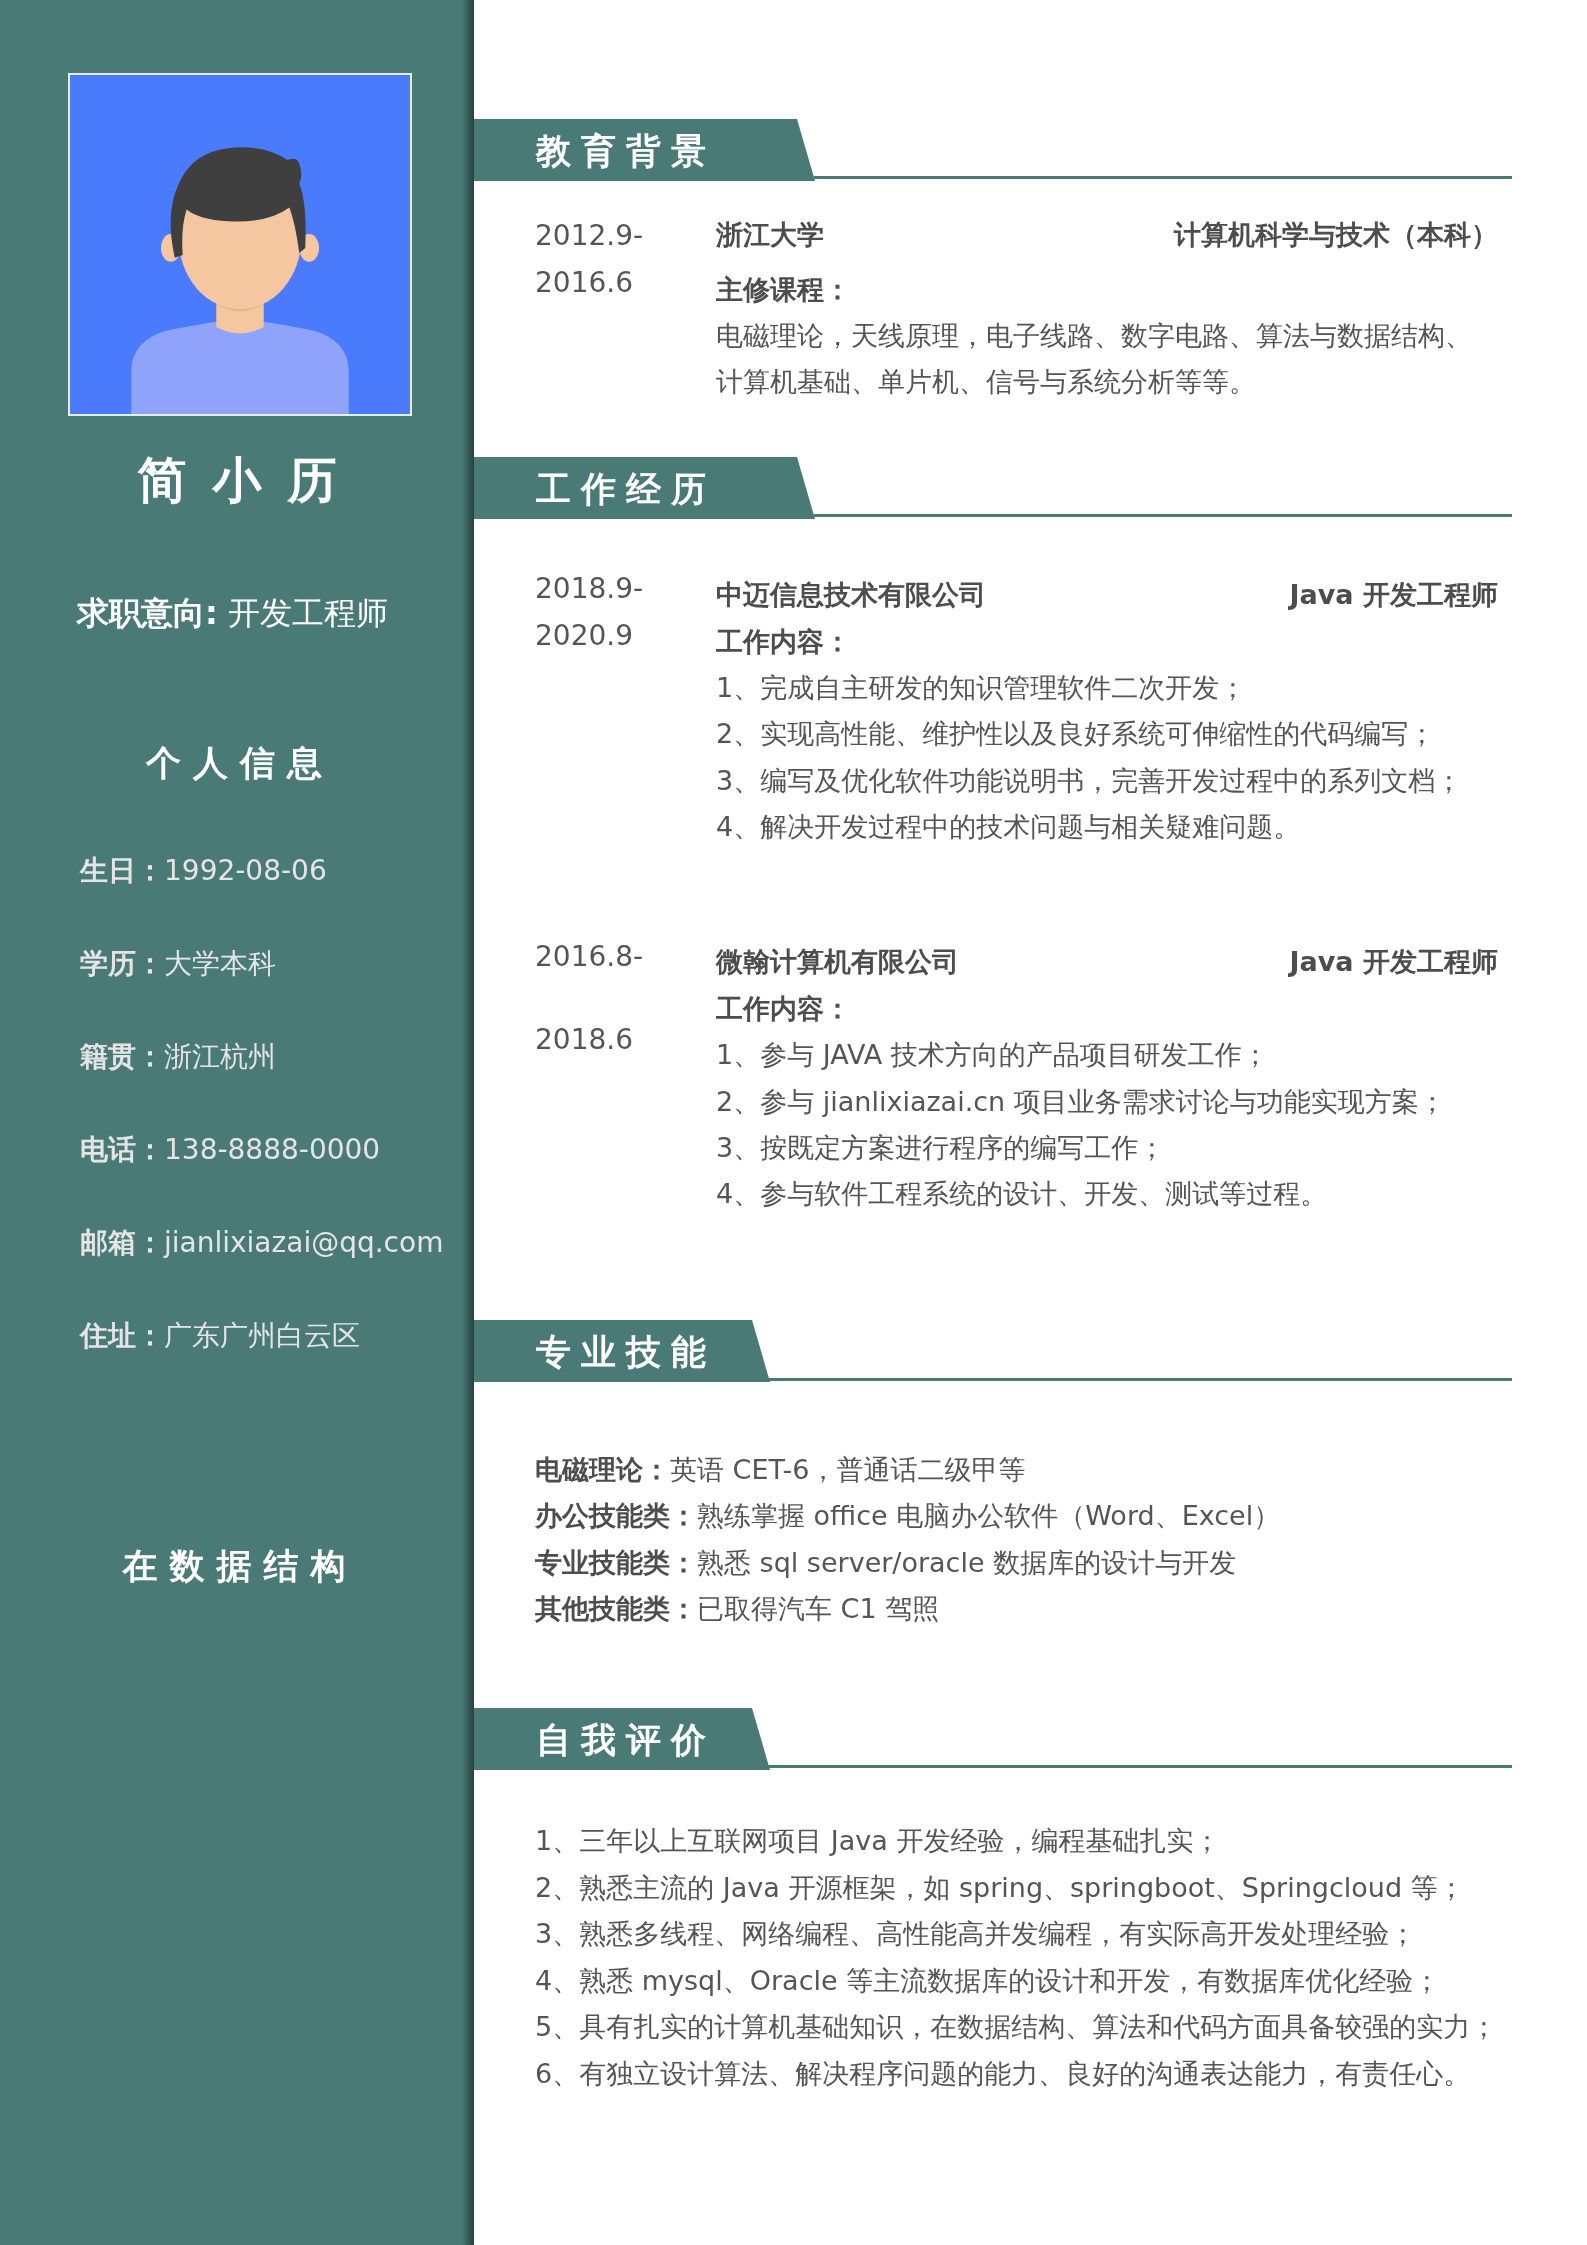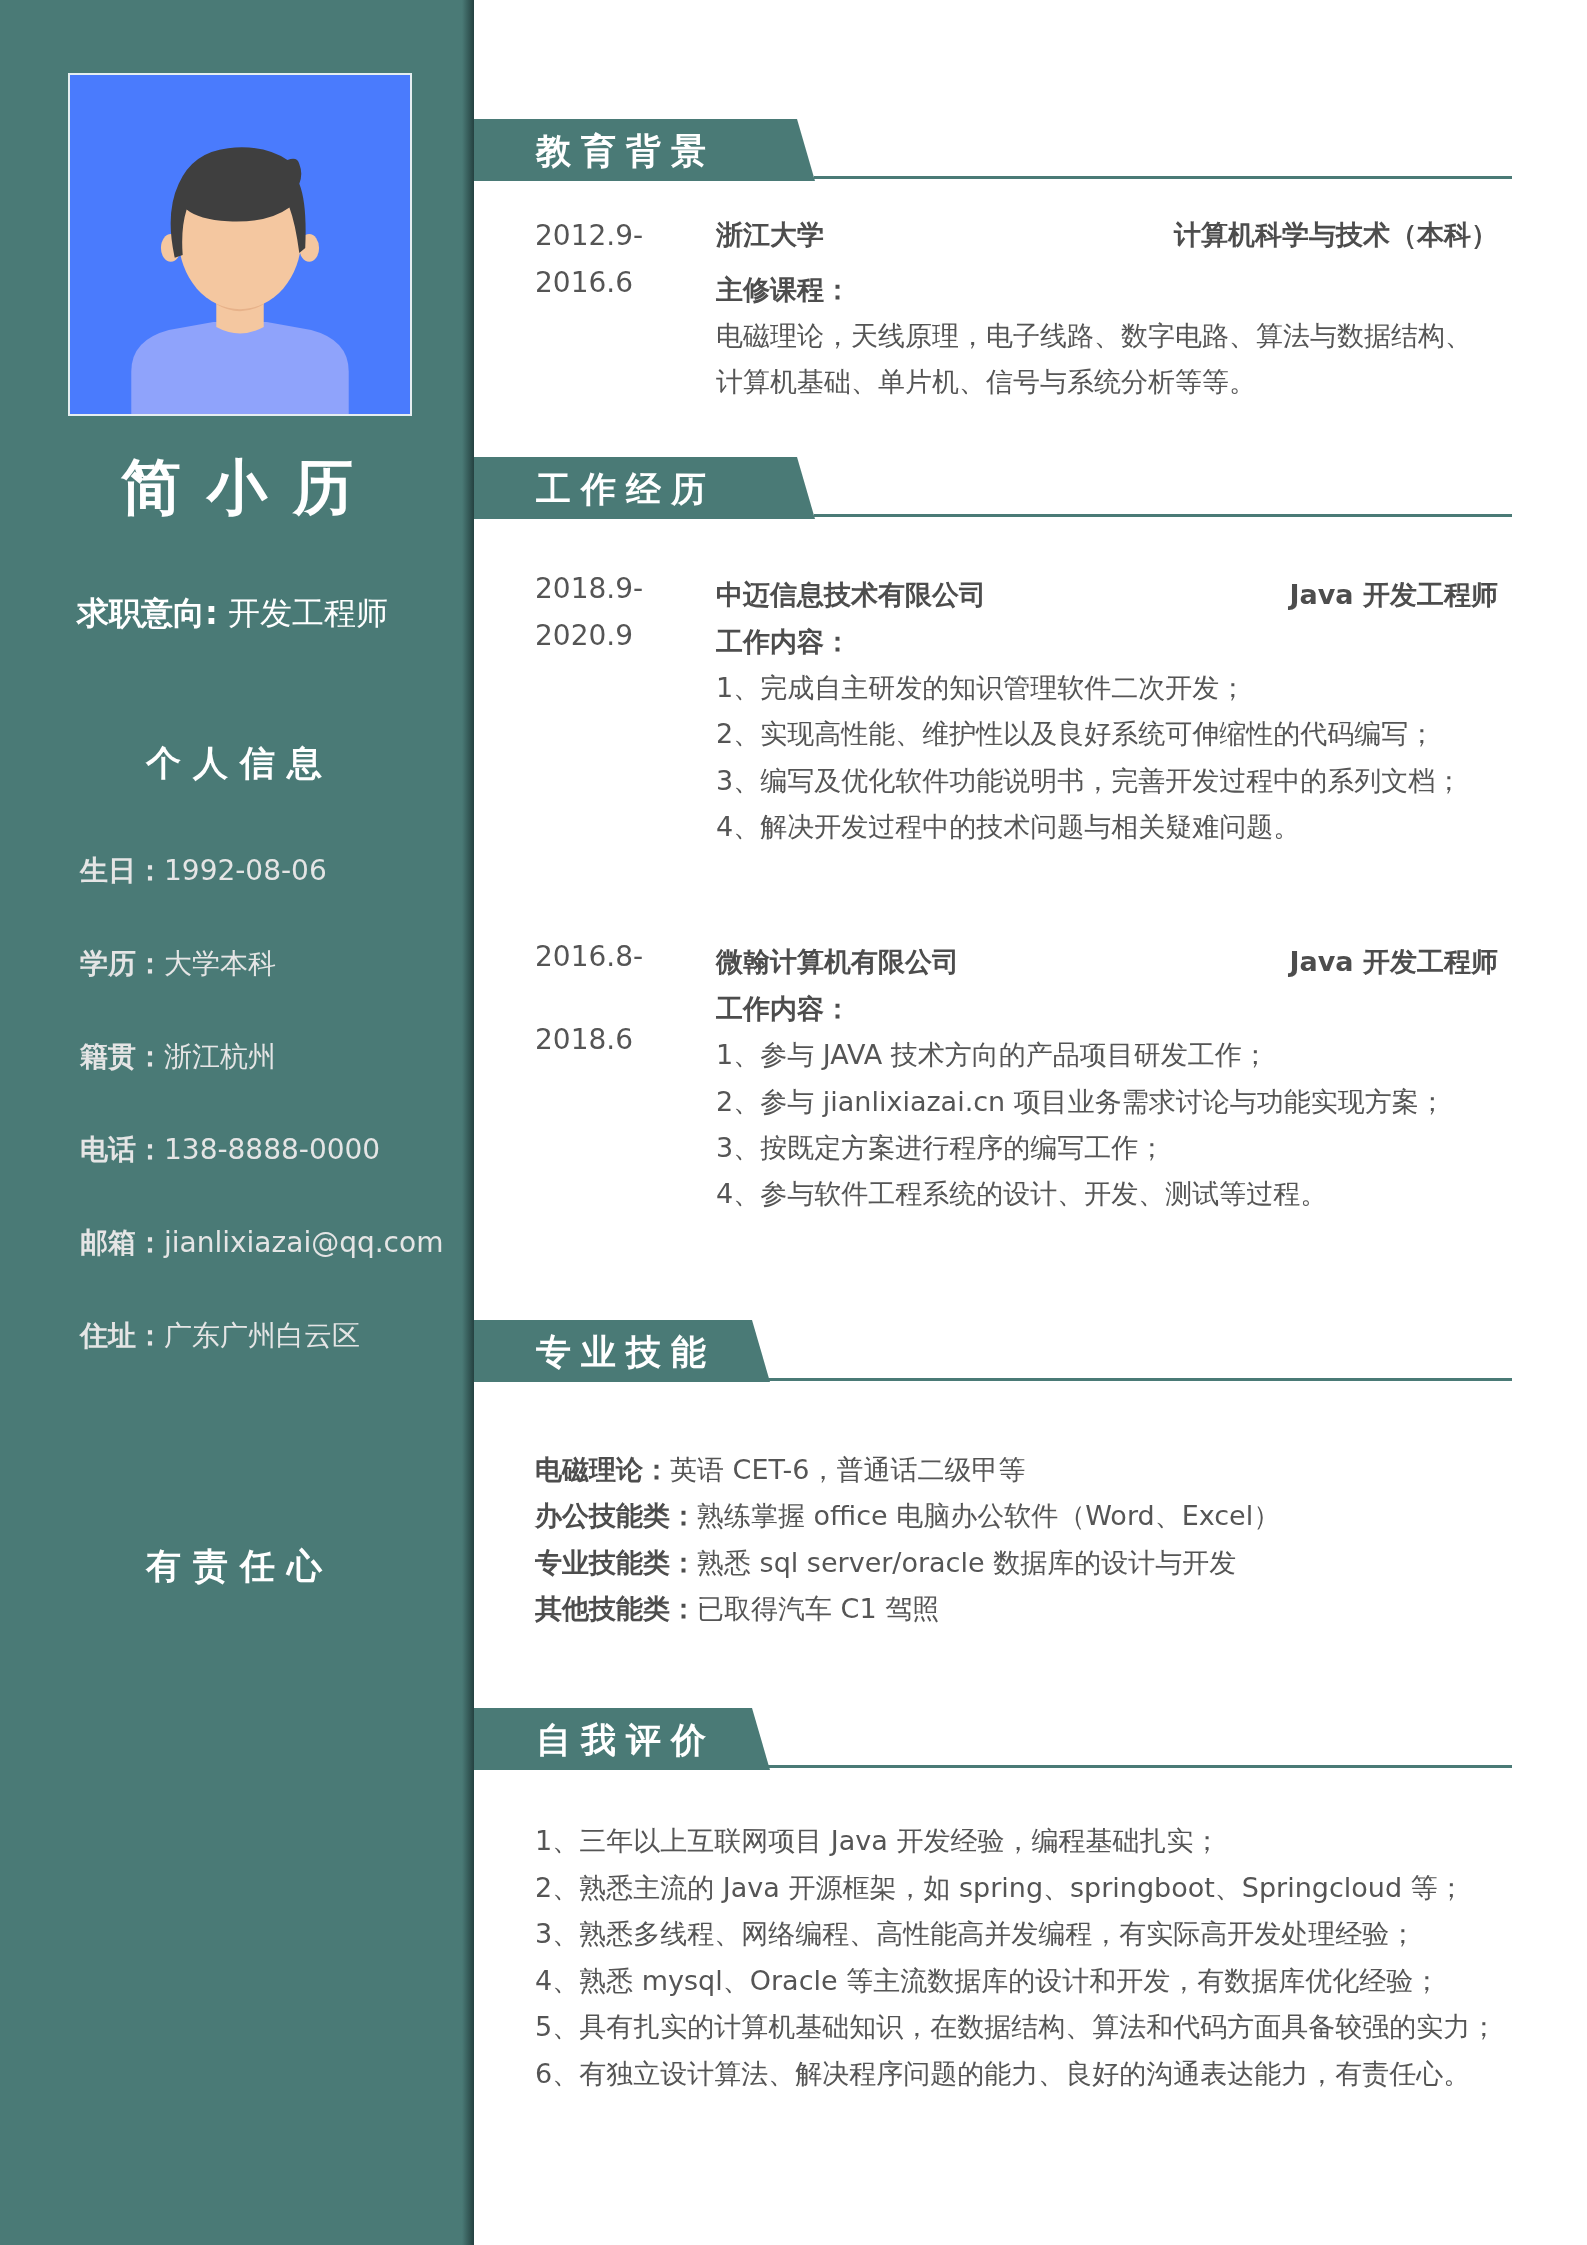--- a/index.html
+++ b/index.html
@@ -16,21 +16,21 @@
     background: linear-gradient(to right, rgba(30,50,50,0) 0%, rgba(30,55,55,0.85) 100%);
   }
   .photo {
     position: absolute; left: 68px; top: 73px; width: 344px; height: 343px;
     border: 2px solid #e6eef0; background: #4a7bfd; overflow: hidden;
   }
   .photo svg { display: block; width: 100%; height: 100%; }
 
   .name {
     position: absolute; left: 0; width: 474px; top: 448px; text-align: center;
-    font-size: 60px; font-weight: bold; color: #ffffff; letter-spacing: 26px; padding-left: 26px;
+    font-size: 49px; font-weight: bold; color: #ffffff; letter-spacing: 26px; padding-left: 26px;
   }
   .target {
     position: absolute; left: 77px; top: 592px; font-size: 32px; color: #ffffff; white-space: nowrap;
   }
   .target .lbl { font-weight: bold; }
 
   .side-title {
     position: absolute; left: 0; width: 474px; text-align: center;
     font-size: 35px; font-weight: bold; color: #ffffff; letter-spacing: 12px; padding-left: 6px;
   }
@@ -101,21 +101,21 @@
   <div class="info-row" style="top:1131px;">
     <span class="k">电话：</span><span>138-8888-0000</span>
   </div>
   <div class="info-row" style="top:1224px;">
     <span class="k">邮箱：</span><span>jianlixiazai@qq.com</span>
   </div>
   <div class="info-row" style="top:1317px;">
     <span class="k">住址：</span><span>广东广州白云区</span>
   </div>
 
-  <div class="side-title" style="top:1543px;">有责任心</div>
+  <div class="side-title" style="top:1543px;">在数据结构</div>
 </div>
 
 <div class="sec-head" style="top:119px;">
   <svg class="bar-svg" width="345" height="62" style="position:absolute;left:0;top:0;">
     <polygon points="0,0 323,0 341,62 0,62" fill="#4a7a76"></polygon>
   </svg>
   <div class="label">教育背景</div>
 </div>
 <div class="sec-line" style="left:814px; top:176px; width:698px;"></div>
 

